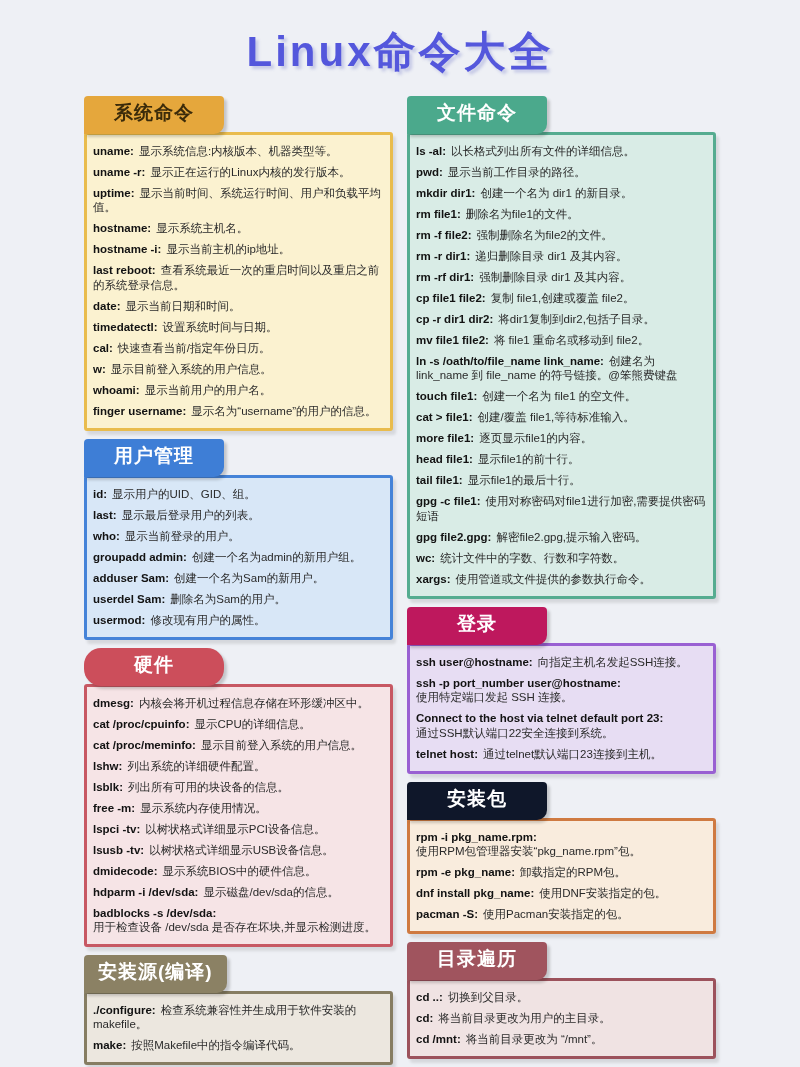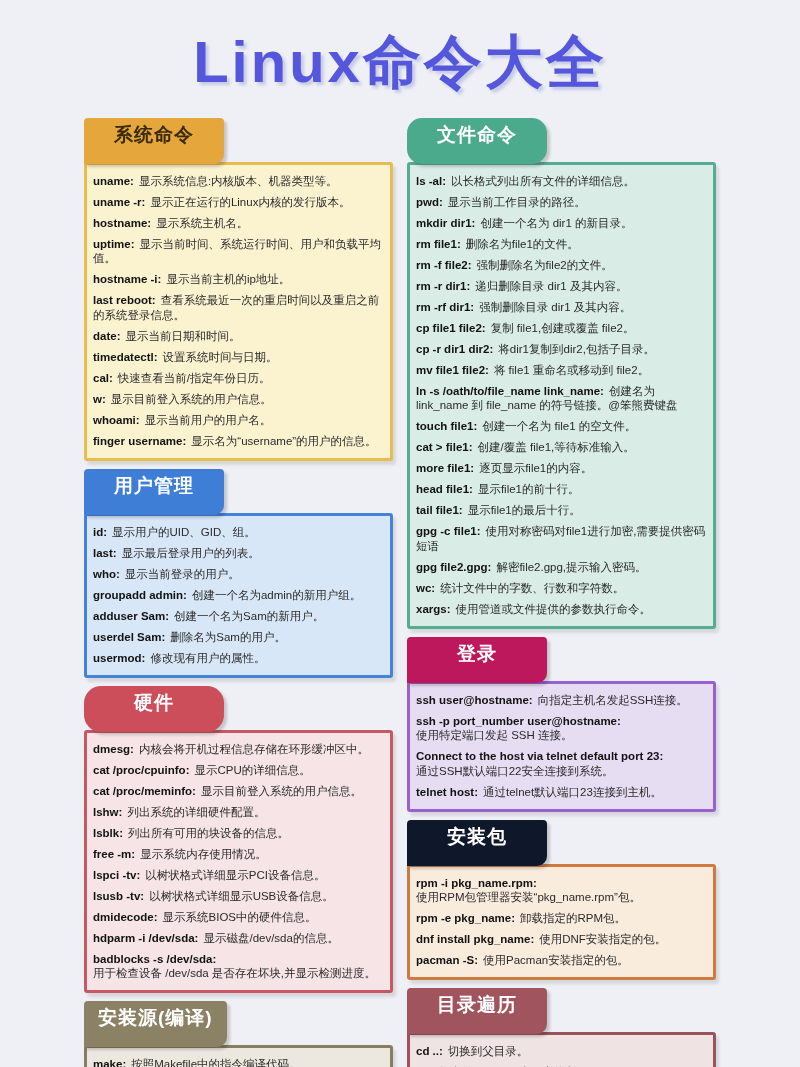--- a/index.html
+++ b/index.html
@@ -5,38 +5,38 @@
   html,body{margin:0;padding:0;}
   body{
     width:800px;height:1067px;
     background:#eef0f5;
     font-family:"Liberation Sans","DejaVu Sans",sans-serif;
     overflow:hidden;
   }
   .page-title{
     margin:24px 12px 16px;
     text-align:center;
-    font-size:58px;
+    font-size:42px;
     font-weight:bold;
     letter-spacing:3px;
     text-shadow:3px 3px 3px rgba(110,115,200,0.30);
   }
   .columns{
     display:flex;
     gap:14px;
     padding:0 84px;
     align-items:flex-start;
   }
   .col{flex:1;min-width:0;}
   .cmd-section{margin-bottom:8px;}
   .tab{
     display:inline-block;
     min-width:140px;
     box-sizing:border-box;
-    padding:4px 14px 16px;
+    padding:4px 14px 8px;
     font-size:19px;
     font-weight:bold;
     text-align:center;
     letter-spacing:1px;
     border-radius:4px 4px 10px 0;
     box-shadow:3px 3px 3px rgba(0,0,0,0.18);
     position:relative;
     z-index:2;
     margin-bottom:-2px;
   }
@@ -61,22 +61,22 @@
 </head>
 <body style="background: rgb(238, 240, 245);">
 
 <h1 class="page-title" style="color: rgb(84, 87, 220);">Linux命令大全</h1>
 
 <div class="columns">
   <div class="col" id="col-left">
       <section class="cmd-section"><div class="tab" style="background: rgb(229, 167, 60); color: rgb(59, 43, 10);">系统命令</div><div class="card" style="background: rgb(251, 242, 208); border-color: rgb(233, 188, 77);">
           <p class="entry"><b>uname:</b><span class="desc">显示系统信息:内核版本、机器类型等。</span></p>
           <p class="entry"><b>uname -r:</b><span class="desc">显示正在运行的Linux内核的发行版本。</span></p>
+          <p class="entry"><b>uptime:</b><span class="desc">显示当前时间、系统运行时间、用户和负载平均值。</span></p>
           <p class="entry"><b>hostname:</b><span class="desc">显示系统主机名。</span></p>
-          <p class="entry"><b>uptime:</b><span class="desc">显示当前时间、系统运行时间、用户和负载平均值。</span></p>
           <p class="entry"><b>hostname -i:</b><span class="desc">显示当前主机的ip地址。</span></p>
           <p class="entry"><b>last reboot:</b><span class="desc">查看系统最近一次的重启时间以及重启之前的系统登录信息。</span></p>
           <p class="entry"><b>date:</b><span class="desc">显示当前日期和时间。</span></p>
           <p class="entry"><b>timedatectl:</b><span class="desc">设置系统时间与日期。</span></p>
           <p class="entry"><b>cal:</b><span class="desc">快速查看当前/指定年份日历。</span></p>
           <p class="entry"><b>w:</b><span class="desc">显示目前登入系统的用户信息。</span></p>
           <p class="entry"><b>whoami:</b><span class="desc">显示当前用户的用户名。</span></p>
           <p class="entry"><b>finger username:</b><span class="desc">显示名为“username”的用户的信息。</span></p>
         </div></section>
       <section class="cmd-section"><div class="tab" style="background: rgb(62, 126, 214); color: rgb(255, 255, 255);">用户管理</div><div class="card" style="background: rgb(216, 231, 247); border-color: rgb(69, 131, 216);">
@@ -95,25 +95,26 @@
           <p class="entry"><b>lshw:</b><span class="desc">列出系统的详细硬件配置。</span></p>
           <p class="entry"><b>lsblk:</b><span class="desc">列出所有可用的块设备的信息。</span></p>
           <p class="entry"><b>free -m:</b><span class="desc">显示系统内存使用情况。</span></p>
           <p class="entry"><b>lspci -tv:</b><span class="desc">以树状格式详细显示PCI设备信息。</span></p>
           <p class="entry"><b>lsusb -tv:</b><span class="desc">以树状格式详细显示USB设备信息。</span></p>
           <p class="entry"><b>dmidecode:</b><span class="desc">显示系统BIOS中的硬件信息。</span></p>
           <p class="entry"><b>hdparm -i /dev/sda:</b><span class="desc">显示磁盘/dev/sda的信息。</span></p>
           <p class="entry break"><b>badblocks -s /dev/sda:</b><span class="desc">用于检查设备 /dev/sda 是否存在坏块,并显示检测进度。</span></p>
         </div></section>
       <section class="cmd-section"><div class="tab" style="background: rgb(139, 129, 100); color: rgb(255, 255, 255);">安装源(编译)</div><div class="card" style="background: rgb(236, 231, 223); border-color: rgb(134, 125, 98);">
+          <p class="entry"><b>./configure:</b><span class="desc">检查系统兼容性并生成用于软件安装的makefile。</span></p>
           <p class="entry"><b>make:</b><span class="desc">按照Makefile中的指令编译代码。</span></p>
         </div></section>
     </div>
   <div class="col" id="col-right">
-      <section class="cmd-section"><div class="tab" style="background: rgb(75, 169, 140); color: rgb(255, 255, 255); border-radius: 15px;">文件命令</div><div class="card" style="background: rgb(217, 236, 230); border-color: rgb(85, 172, 144);">
+      <section class="cmd-section"><div class="tab" style="background: rgb(75, 169, 140); color: rgb(255, 255, 255);">文件命令</div><div class="card" style="background: rgb(217, 236, 230); border-color: rgb(85, 172, 144);">
           <p class="entry"><b>ls -al:</b><span class="desc">以长格式列出所有文件的详细信息。</span></p>
           <p class="entry"><b>pwd:</b><span class="desc">显示当前工作目录的路径。</span></p>
           <p class="entry"><b>mkdir dir1:</b><span class="desc">创建一个名为 dir1 的新目录。</span></p>
           <p class="entry"><b>rm file1:</b><span class="desc">删除名为file1的文件。</span></p>
           <p class="entry"><b>rm -f file2:</b><span class="desc">强制删除名为file2的文件。</span></p>
           <p class="entry"><b>rm -r dir1:</b><span class="desc">递归删除目录 dir1 及其内容。</span></p>
           <p class="entry"><b>rm -rf dir1:</b><span class="desc">强制删除目录 dir1 及其内容。</span></p>
           <p class="entry"><b>cp file1 file2:</b><span class="desc">复制 file1,创建或覆盖 file2。</span></p>
           <p class="entry"><b>cp -r dir1 dir2:</b><span class="desc">将dir1复制到dir2,包括子目录。</span></p>
           <p class="entry"><b>mv file1 file2:</b><span class="desc">将 file1 重命名或移动到 file2。</span></p>

